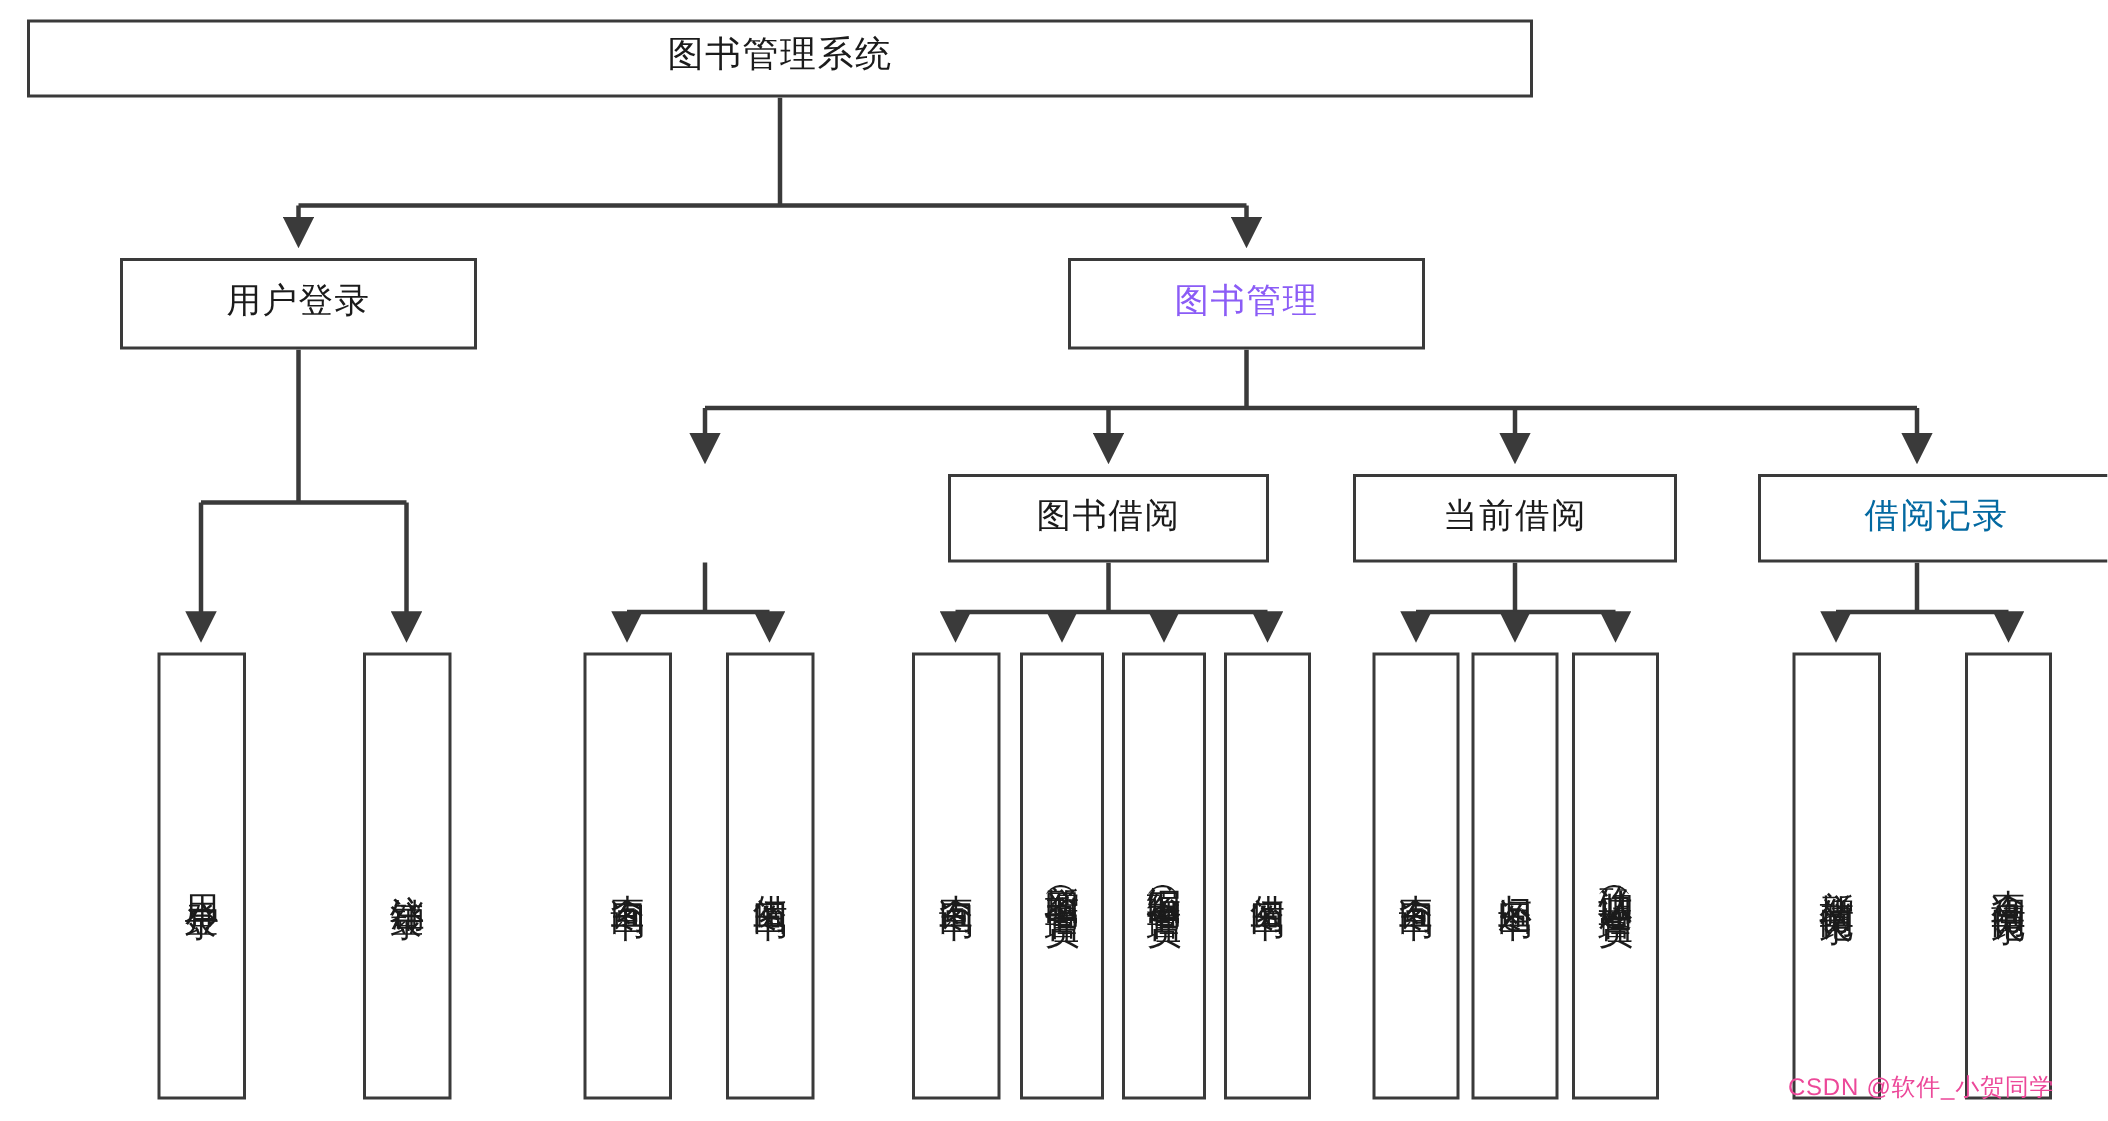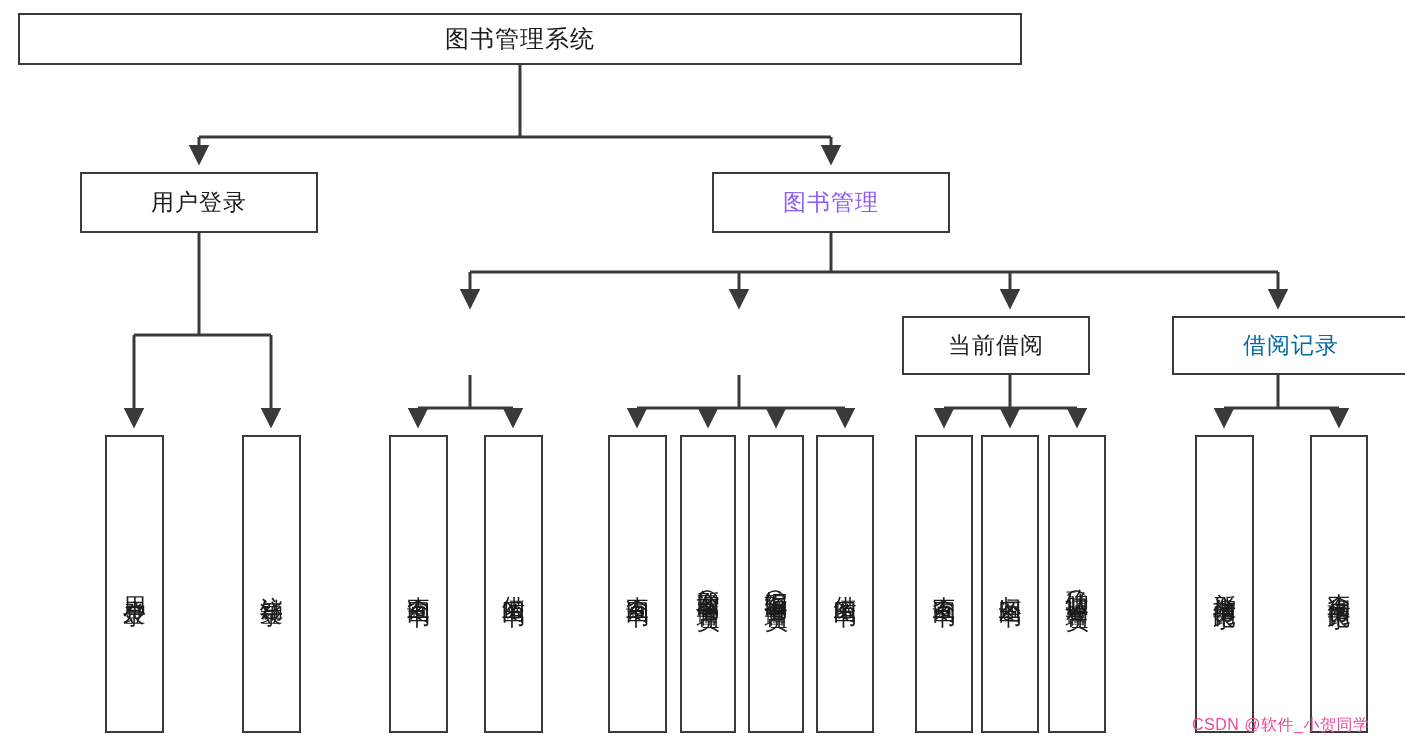--- a/index.html
+++ b/index.html
@@ -34,20 +34,21 @@
     display: flex;
     align-items: center;
     justify-content: center;
     color: #1b1b1b;
   }
   .node.horiz {
     font-size: 23px;
     letter-spacing: 1px;
     line-height: 1.2;
     text-align: right;
+    font-family: Liberation Mono, monospace;
   }
   .node.root {
     font-size: 24px;
   }
   .node.vert {
     writing-mode: vertical-rl;
     text-orientation: upright;
     font-size: 23px;
     letter-spacing: 3px;
     line-height: 1;
@@ -119,21 +120,22 @@
       <path d="M 1339 408 L 1339 425" marker-end="url(#arrow)"></path>
 
     </g>
   </svg>
 
   <div class="node horiz root" style="left: 18px; top: 13px; width: 1004px; height: 52px; border-color: rgb(58, 58, 58); color: rgb(27, 27, 27);">图书管理系统</div>
 
   <div class="node horiz" style="left: 80px; top: 172px; width: 238px; height: 61px; border-color: rgb(58, 58, 58); color: rgb(27, 27, 27);">用户登录</div>
   <div class="node horiz" style="left: 712px; top: 172px; width: 238px; height: 61px; border-color: rgb(58, 58, 58); color: #8b5cf6;">图书管理</div>
 
-  <div class="node horiz" style="left: 902px; top: 316px; width: 188px; height: 59px; border-color: rgb(58, 58, 58); color: rgb(27, 27, 27);">当前借阅</div>
+  <div class="node horiz" style="left: 632px; top: 316px; width: 214px; height: 59px; border-color: rgb(58, 58, 58); color: rgb(27, 27, 27);">图书借阅</div>
+  <div class="node horiz" style="left: 902px; top: 316px; width: 216px; height: 59px; border-color: rgb(58, 58, 58); color: rgb(27, 27, 27);">当前借阅</div>
   <div class="node horiz" style="left: 1172px; top: 316px; width: 238px; height: 59px; border-color: rgb(58, 58, 58); color: #0369a1;">借阅记录</div>
 
   <div class="node vert" style="left: 105px; top: 435px; width: 59px; height: 298px; border-color: rgb(58, 58, 58); color: rgb(27, 27, 27);">用户登录</div>
   <div class="node vert" style="left: 242px; top: 435px; width: 59px; height: 298px; border-color: rgb(58, 58, 58); color: rgb(27, 27, 27);">注销登录</div>
   <div class="node vert" style="left: 389px; top: 435px; width: 59px; height: 298px; border-color: rgb(58, 58, 58); color: rgb(27, 27, 27);">查询图书</div>
   <div class="node vert" style="left: 484px; top: 435px; width: 59px; height: 298px; border-color: rgb(58, 58, 58); color: rgb(27, 27, 27);">借阅图书</div>
   <div class="node vert" style="left: 608px; top: 435px; width: 59px; height: 298px; border-color: rgb(58, 58, 58); color: rgb(27, 27, 27);">查询图书</div>
   <div class="node vert" style="left: 680px; top: 435px; width: 56px; height: 298px; border-color: rgb(58, 58, 58); color: rgb(27, 27, 27);">新增图书（管理员）</div>
   <div class="node vert" style="left: 748px; top: 435px; width: 56px; height: 298px; border-color: rgb(58, 58, 58); color: rgb(27, 27, 27);">编辑图书（管理员）</div>
   <div class="node vert" style="left: 816px; top: 435px; width: 58px; height: 298px; border-color: rgb(58, 58, 58); color: rgb(27, 27, 27);">借阅图书</div>

